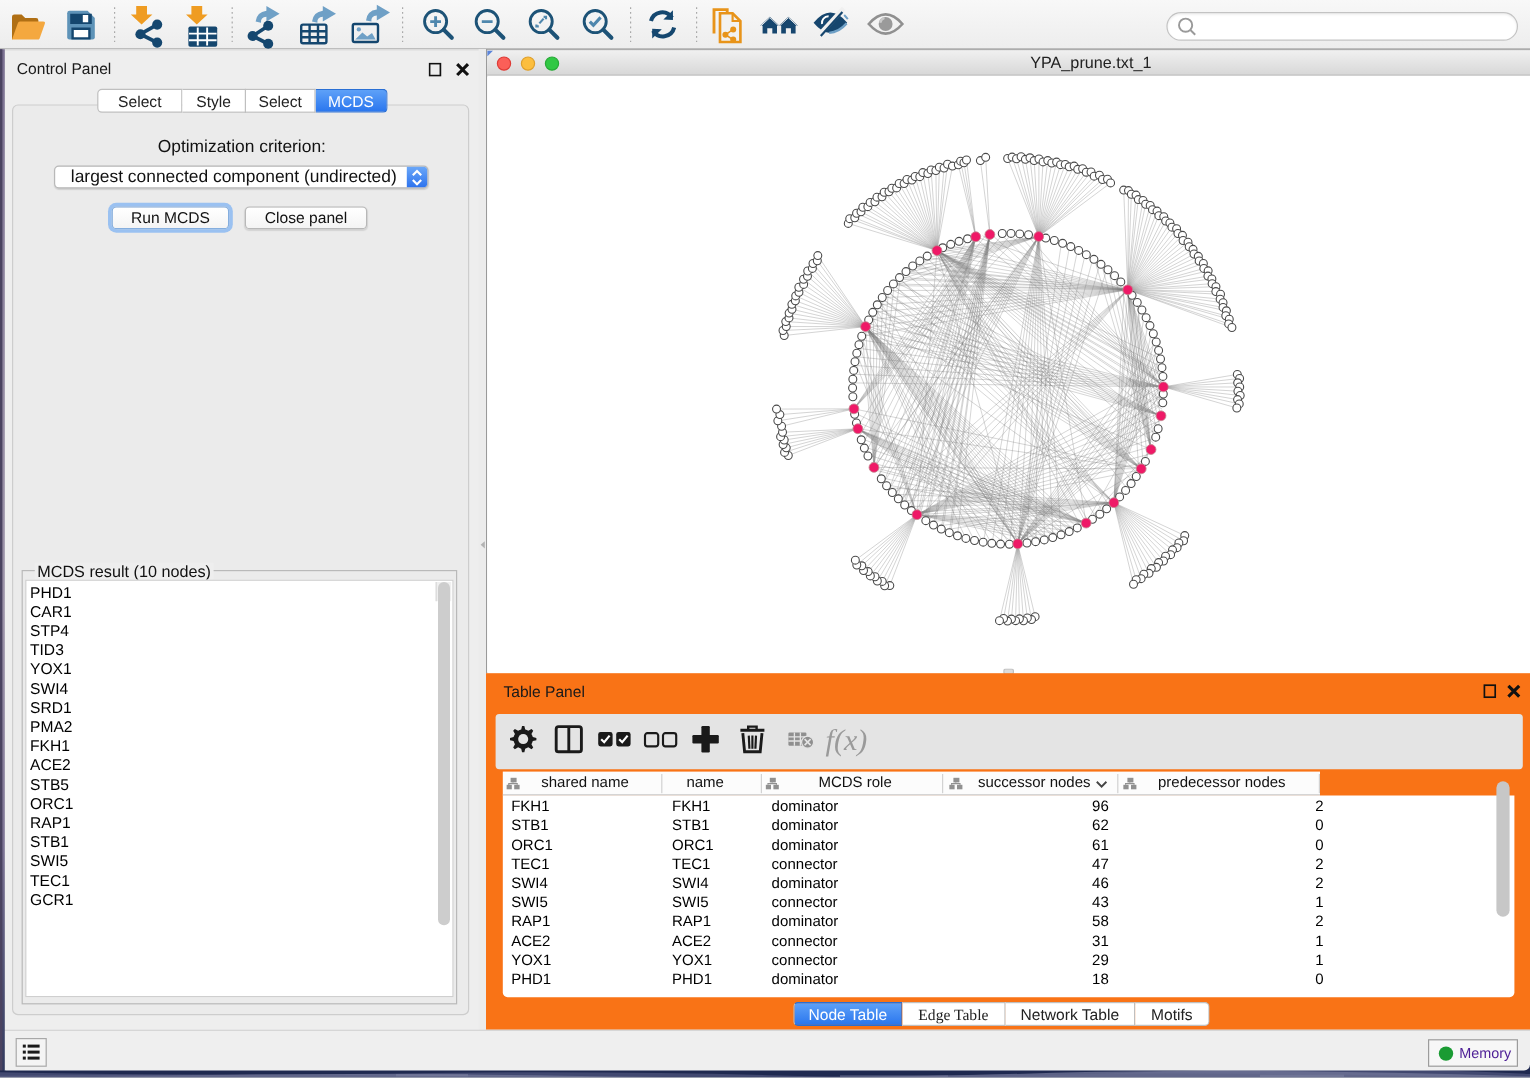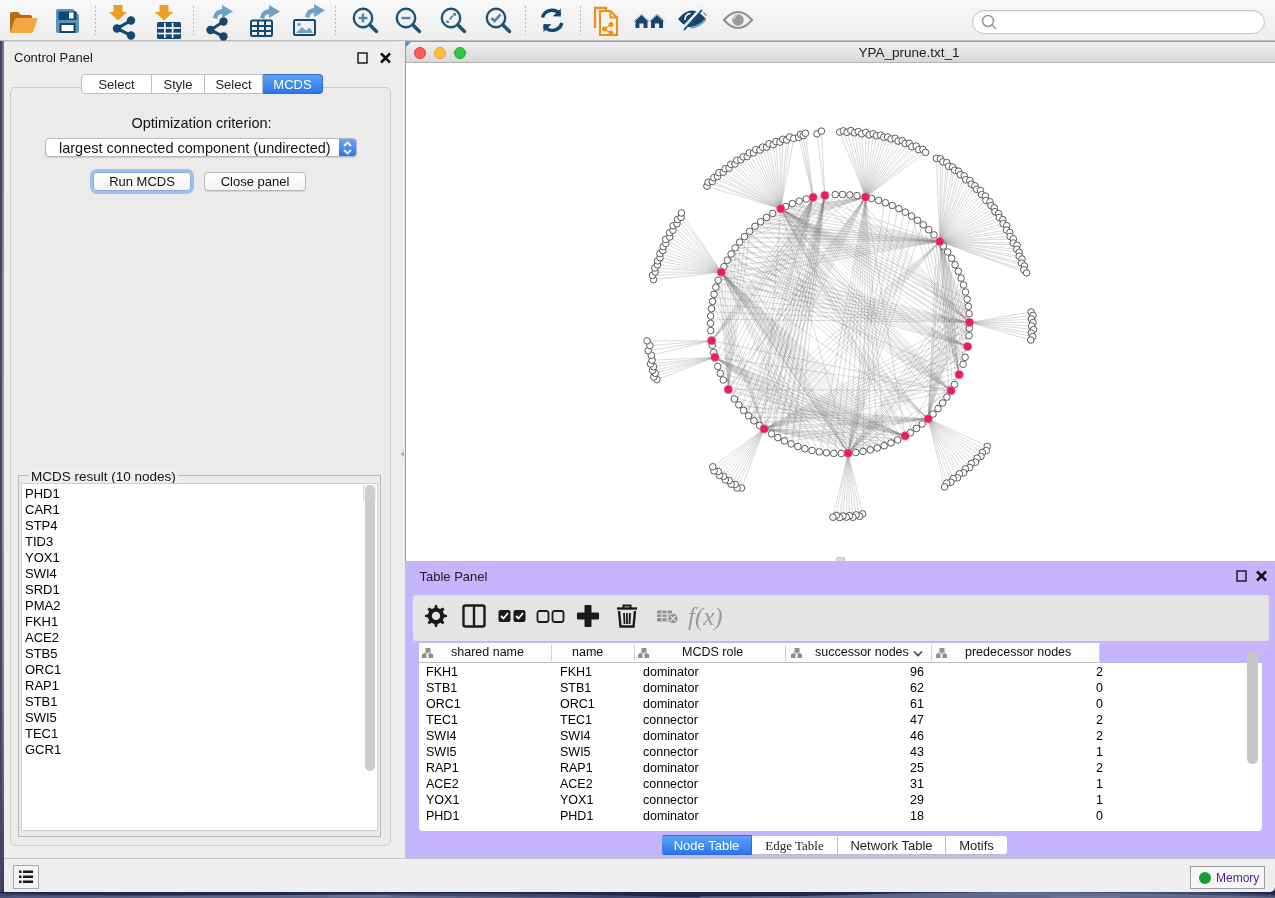--- a/index.html
+++ b/index.html
@@ -38,21 +38,21 @@
   #msb { position:absolute; right:1px; top:1px; width:13px; height:346px; background:#efefef; border-left:1px solid #d9d9d9; }
   #msb::before { content:""; position:absolute; left:1px; top:0px; width:10px; height:286px; background:#cdcdcd; border-radius:6px; }
   
   #netwin { left:405px; top:41px; width:870px; height:520px; border:1px solid #9a9a9a; border-right:none;
      background:#fff; }
   #nettitle { position:absolute; left:0; top:0; width:869px; height:21px;
      background:linear-gradient(#f0f0f0,#d8d8d8); border-bottom:1px solid #b4b4b4; }
   .tl { position:absolute; top:4.5px; width:12px; height:12px; border-radius:50%; }
   #netbody { position:absolute; left:0; top:22px; width:869px; height:498px; background:#fff; }
   
-  #tpanel { left:405px; top:561px; width:870px; height:297px; background:#c4b5fd; }
+  #tpanel { left:405px; top:561px; width:870px; height:297px; background:#f97316; }
   #ttoolbar { position:absolute; left:8px; top:34px; width:856px; height:46px; background:#e4e4e4; border-radius:3px; }
   #thead { position:absolute; left:14px; top:82px; width:681px; height:20px; background:#fcfcfc;
      border-bottom:1px solid #bcbcbc; font-size:12.5px; color:#111; }
   #tbody { position:absolute; left:14px; top:102px; width:843px; height:168px; background:#fff; border-radius:0 0 4px 4px; }
   #tbody .row { position:absolute; font-size:12.5px; color:#000; height:16px; line-height:16px; width:100%; }
   .hsep { position:absolute; top:2px; width:0; height:16px; border-left:1px solid #d2d2d2; }
   #tsb { position:absolute; left:841px; top:90px; width:14px; height:180px; }
   #tsb::before { content:""; position:absolute; left:1px; top:0; width:11px; height:113px; background:#c7c7c7; border-radius:6px; }
   #statusbar { left:0; top:858px; width:1275px; height:34px; background:#efefef; border-top:1px solid #c6c6c6; border-radius:0 0 5px 5px; }
   .icn { position:absolute; }
@@ -728,21 +728,21 @@
         <span class="abs" style="left:7px">SWI5</span>
         <span class="abs" style="left:141px">SWI5</span>
         <span class="abs" style="left:224px">connector</span>
         <span class="abs" style="left:405px;width:100px;text-align:right">43</span>
         <span class="abs" style="left:584px;width:100px;text-align:right">1</span>
       </div>
       <div class="row" style="top:97px">
         <span class="abs" style="left:7px">RAP1</span>
         <span class="abs" style="left:141px">RAP1</span>
         <span class="abs" style="left:224px">dominator</span>
-        <span class="abs" style="left:405px;width:100px;text-align:right">25</span>
+        <span class="abs" style="left:405px;width:100px;text-align:right">58</span>
         <span class="abs" style="left:584px;width:100px;text-align:right">2</span>
       </div>
       <div class="row" style="top:113px">
         <span class="abs" style="left:7px">ACE2</span>
         <span class="abs" style="left:141px">ACE2</span>
         <span class="abs" style="left:224px">connector</span>
         <span class="abs" style="left:405px;width:100px;text-align:right">31</span>
         <span class="abs" style="left:584px;width:100px;text-align:right">1</span>
       </div>
       <div class="row" style="top:129px">

